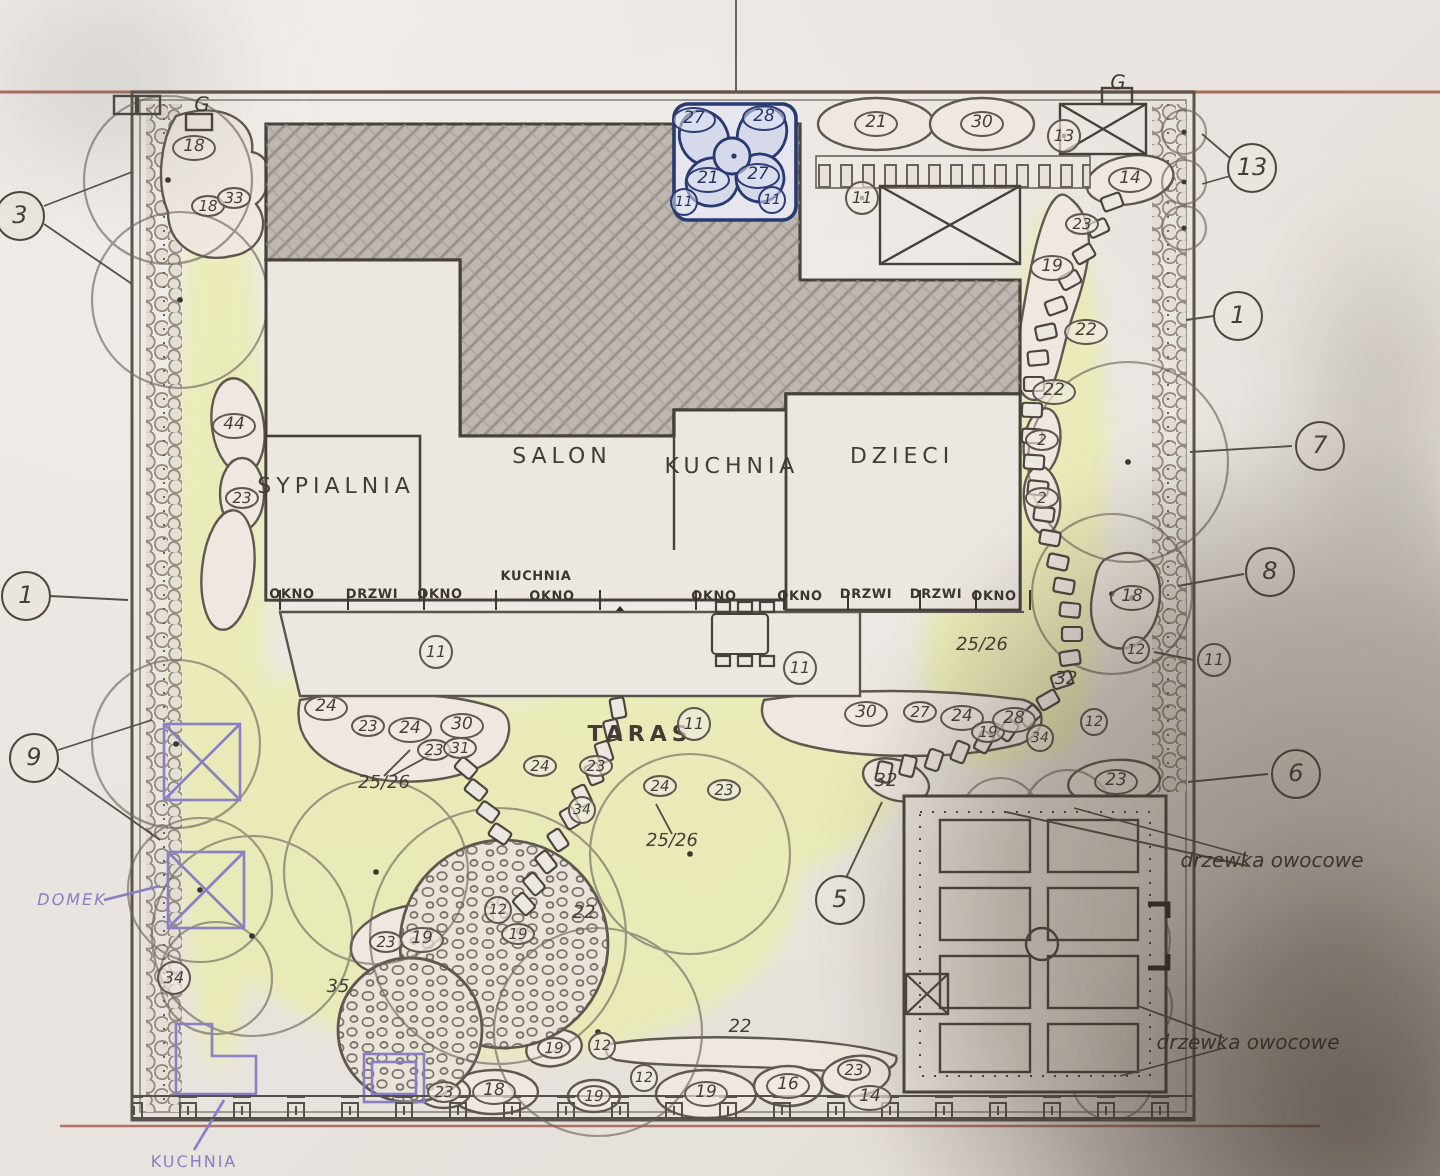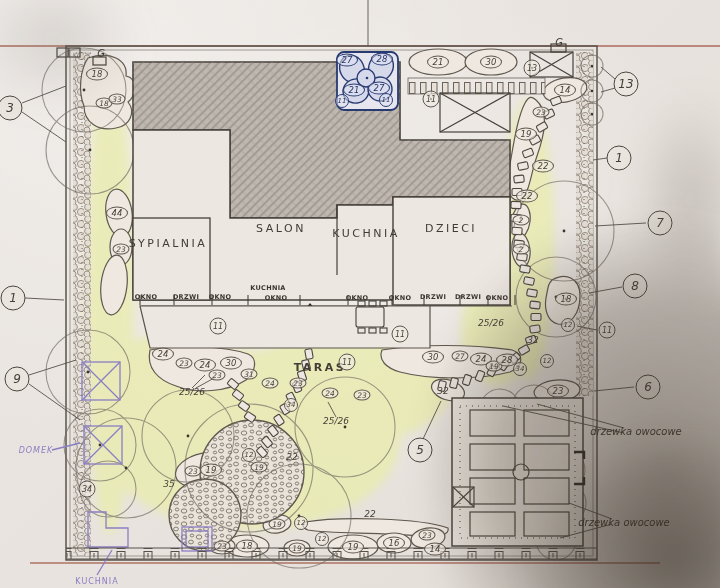--- a/index.html
+++ b/index.html
@@ -398,42 +398,42 @@
       <div class="mk plant oval sm" style="left: 521px; top: 249px;">2</div>
       <div class="mk plant oval" style="left: 566px; top: 299px;">18</div>
       <div class="mk plant circle sm" style="left: 568px; top: 325px;">12</div>
       <div class="mk plant none" style="left: 533px; top: 340px;">32</div>
       <div class="mk plant circle sm" style="left: 547px; top: 361px;">12</div>
       <div class="mk plant oval" style="left: 163px; top: 354px;">24</div>
       <div class="mk plant oval sm" style="left: 184px; top: 363px;">23</div>
       <div class="mk plant oval" style="left: 205px; top: 365px;">24</div>
       <div class="mk plant oval" style="left: 231px; top: 363px;">30</div>
       <div class="mk plant oval sm" style="left: 217px; top: 375px;">23</div>
-      <div class="mk plant oval sm" style="left: 249px; top: 374px;">31</div>
+      <div class="mk plant oval sm" style="left: 230px; top: 374px;">31</div>
       <div class="mk plant none" style="left: 192px; top: 392px;">25/26</div>
       <div class="mk plant oval sm" style="left: 270px; top: 383px;">24</div>
       <div class="mk plant oval sm" style="left: 298px; top: 383px;">23</div>
       <div class="mk plant oval sm" style="left: 330px; top: 393px;">24</div>
       <div class="mk plant oval sm" style="left: 362px; top: 395px;">23</div>
       <div class="mk plant circle sm" style="left: 291px; top: 405px;">34</div>
       <div class="mk plant none" style="left: 336px; top: 421px;">25/26</div>
       <div class="mk plant oval" style="left: 433px; top: 357px;">30</div>
       <div class="mk plant oval sm" style="left: 460px; top: 356px;">27</div>
       <div class="mk plant oval" style="left: 481px; top: 359px;">24</div>
       <div class="mk plant oval sm" style="left: 494px; top: 366px;">19</div>
       <div class="mk plant oval" style="left: 507px; top: 360px;">28</div>
       <div class="mk plant circle sm" style="left: 520px; top: 369px;">34</div>
       <div class="mk plant none" style="left: 491px; top: 323px;">25/26</div>
       <div class="mk plant oval" style="left: 558px; top: 391px;">23</div>
       <div class="mk plant none" style="left: 443px; top: 391px;">32</div>
       <div class="mk plant circle" style="left: 607px; top: 330px;">11</div>
       <div class="mk plant circle" style="left: 218px; top: 326px;">11</div>
       <div class="mk plant circle" style="left: 347px; top: 362px;">11</div>
       <div class="mk plant circle" style="left: 400px; top: 334px;">11</div>
-      <div class="mk plant none" style="left: 169px; top: 484px;">35</div>
+      <div class="mk plant none" style="left: 169px; top: 494px;">35</div>
       <div class="mk plant oval sm" style="left: 193px; top: 471px;">23</div>
       <div class="mk plant oval" style="left: 211px; top: 470px;">19</div>
       <div class="mk plant circle sm" style="left: 249px; top: 455px;">12</div>
       <div class="mk plant oval sm" style="left: 259px; top: 467px;">19</div>
       <div class="mk plant none" style="left: 292px; top: 457px;">22</div>
       <div class="mk plant none" style="left: 370px; top: 514px;">22</div>
       <div class="mk plant circle" style="left: 87px; top: 489px;">34</div>
       <div class="mk plant oval sm" style="left: 222px; top: 546px;">23</div>
       <div class="mk plant oval" style="left: 247px; top: 546px;">18</div>
       <div class="mk plant oval sm" style="left: 277px; top: 524px;">19</div>

